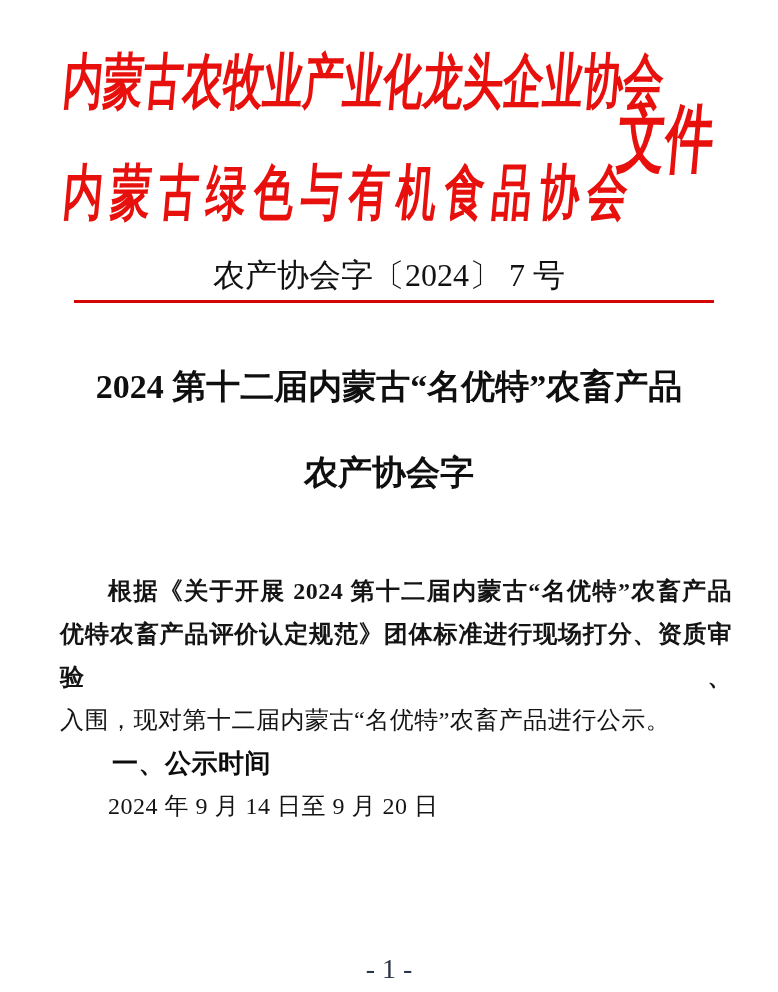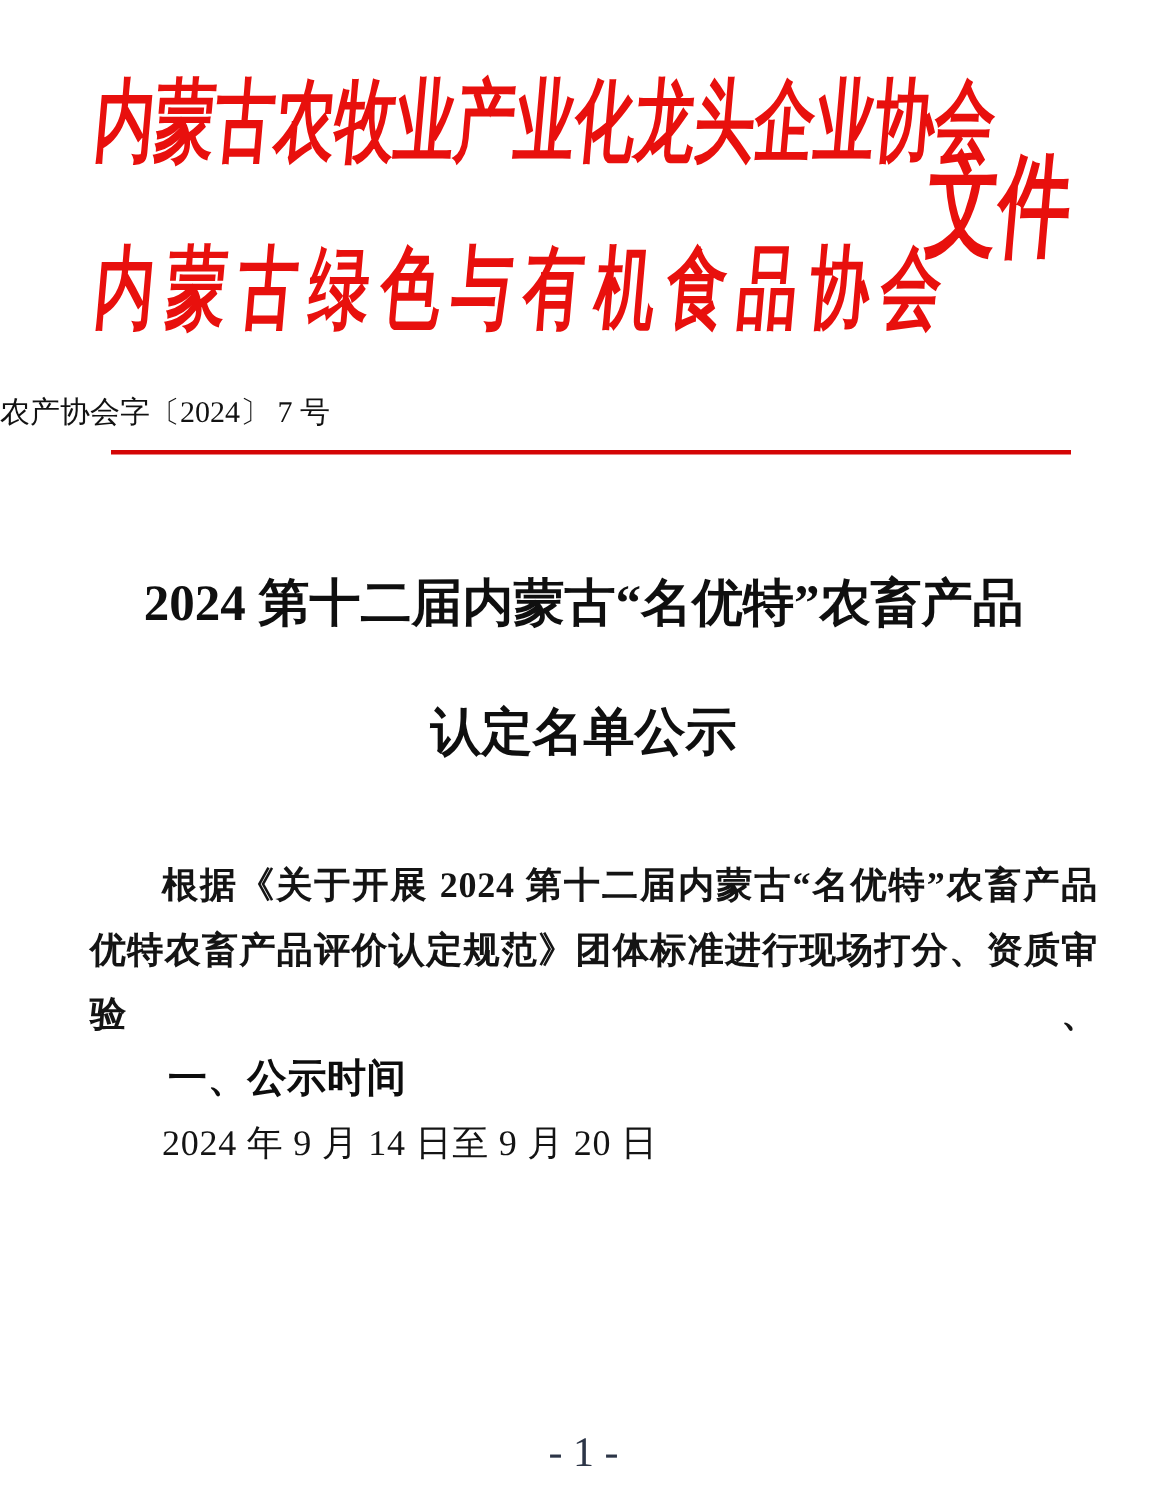--- a/index.html
+++ b/index.html
@@ -43,22 +43,22 @@
     white-space: nowrap;
     transform: skewX(-5deg) scaleY(1.55);
     transform-origin: 0 0;
   }
 
   .doc-number {
     position: absolute;
     top: 260px;
     left: 0;
     right: 0;
-    text-align: left;
-    font-size: 20px;
+    text-align: center;
+    font-size: 32px;
     line-height: 30px;
     color: #121212;
     white-space: pre;
   }
 
   .red-rule {
     position: absolute;
     top: 300px;
     left: 74px;
     width: 640px;
@@ -70,21 +70,20 @@
   .title-line {
     position: absolute;
     left: 0;
     right: 0;
     text-align: center;
     font-size: 34px;
     line-height: 41px;
     font-weight: bold;
     color: #0f0f0f;
     white-space: pre;
-    margin-top: 16px;
   }
   .title-line.t1 { top: 366px; }
   .title-line.t2 { top: 452px; }
 
   
   .body-block {
     position: absolute;
     left: 60px;
     top: 570px;
     width: 672px;
@@ -95,21 +94,21 @@
   }
   .bline { min-height: 43px; }
   .bline.just {
     text-align: justify;
     text-align-last: justify;
     text-justify: inter-character;
     font-weight: bold;
   }
   .bline.indent { text-indent: 2em; }
   .bline.heading {
-    font-family: Liberation Mono, monospace;
+    font-family: Liberation Sans, sans-serif;
     font-weight: 700;
     font-size: 26px;
     text-indent: 2em;
     color: #0d0d0d;
   }
   .bline.date { text-indent: 2em; }
 
   
   .footer {
     position: absolute;
@@ -133,25 +132,26 @@
   <div class="org-line l2">内蒙古绿色与有机食品协会</div>
 
   <div class="doc-type">文件</div>
 
   <div class="doc-number">农产协会字〔2024〕 7 号</div>
 
   <div class="red-rule"></div>
 
   <div class="title-line t1">2024 第十二届内蒙古“名优特”农畜产品</div>
 
-  <div class="title-line t2">认定名单公示</div>
+  <div class="title-line t2">农产协会字</div>
 
   <div class="body-block">
     <div class="bline just indent">根据《关于开展 2024 第十二届内蒙古“名优特”农畜产品</div>
     <div class="bline just">优特农畜产品评价认定规范》团体标准进行现场打分、资质审验、</div>
+    <div class="bline">入围，现对第十二届内蒙古“名优特”农畜产品进行公示。</div>
     <div class="bline heading">一、公示时间</div>
     <div class="bline date">2024 年 9 月 14 日至 9 月 20 日</div>
 
   </div>
 
   <div class="footer">- 1 -</div>
 
 </div>
 
 </body></html>

